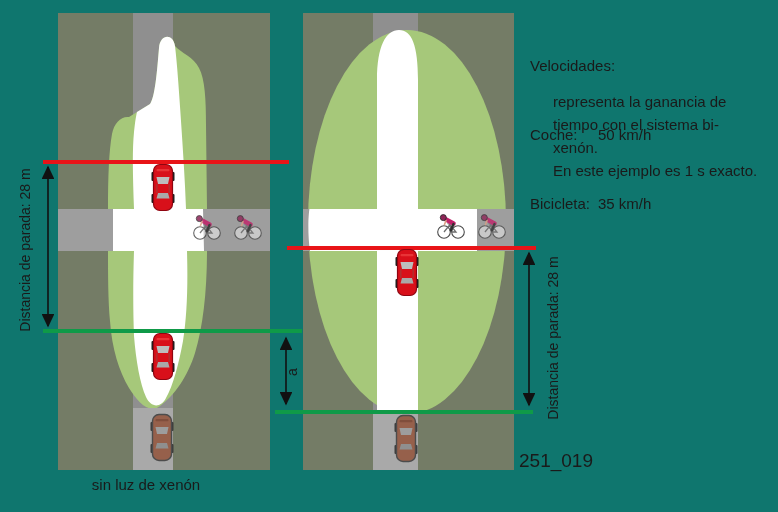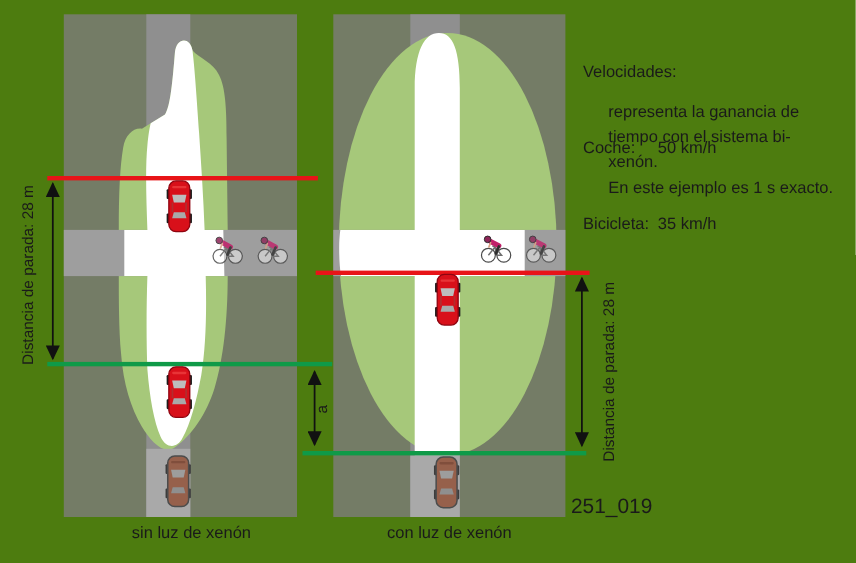--- a/index.html
+++ b/index.html
@@ -1,25 +1,25 @@
 <!DOCTYPE html>
 <html><head>
 <meta charset="utf-8">
 <style>
   html,body{margin:0;padding:0;background:#ffffff;}
-  #stage{position:relative;width:778px;height:512px;background:#4d7c0f;overflow:hidden;
+  #stage{position:relative;width:778px;height:512px;background:#0f766e;overflow:hidden;
          font-family:"Liberation Sans",sans-serif;color:#1a1a1a;}
   #diagram-svg{position:absolute;left:0;top:0;}
   .txt{position:absolute;white-space:pre;}
   .legend{left:530px;top:8px;font-size:15px;line-height:23px;}
   .legend .lab{display:inline-block;width:68px;}
   .note{left:553px;top:90px;font-size:15px;line-height:23px;width:230px;white-space:normal;}
   .note div{white-space:pre;}
   .caption{font-size:15px;top:476px;text-align:center;}
-  .caption.left{left:68px;width:212px;}
+  .caption.left{left:40px;width:212px;}
   .caption.right{left:303px;width:211px;}
   .vlabel{font-size:14px;width:180px;text-align:center;transform:rotate(-90deg);}
   .vlabel.left{left:-65px;top:242px;}
   .vlabel.right{left:463px;top:330px;}
   .gain{left:282px;top:364px;width:20px;height:16px;font-size:14px;text-align:center;
         transform:rotate(-90deg);}
   .figid{left:519px;top:450px;font-size:19px;}
 </style>
 </head>
 <body>
@@ -132,16 +132,15 @@
     <div>xenón.</div>
     <div>En este ejemplo es 1 s exacto.</div>
   </div>
 
   <div class="txt vlabel left">Distancia de parada: 28 m</div>
   <div class="txt vlabel right">Distancia de parada: 28 m</div>
 
   <div class="txt gain">a</div>
 
   <div class="txt caption left">sin luz de xenón</div>
-  <div class="txt caption right">con luz de xenón</div>
 
   <div class="txt figid">251_019</div>
 </div>
 
 </body></html>

